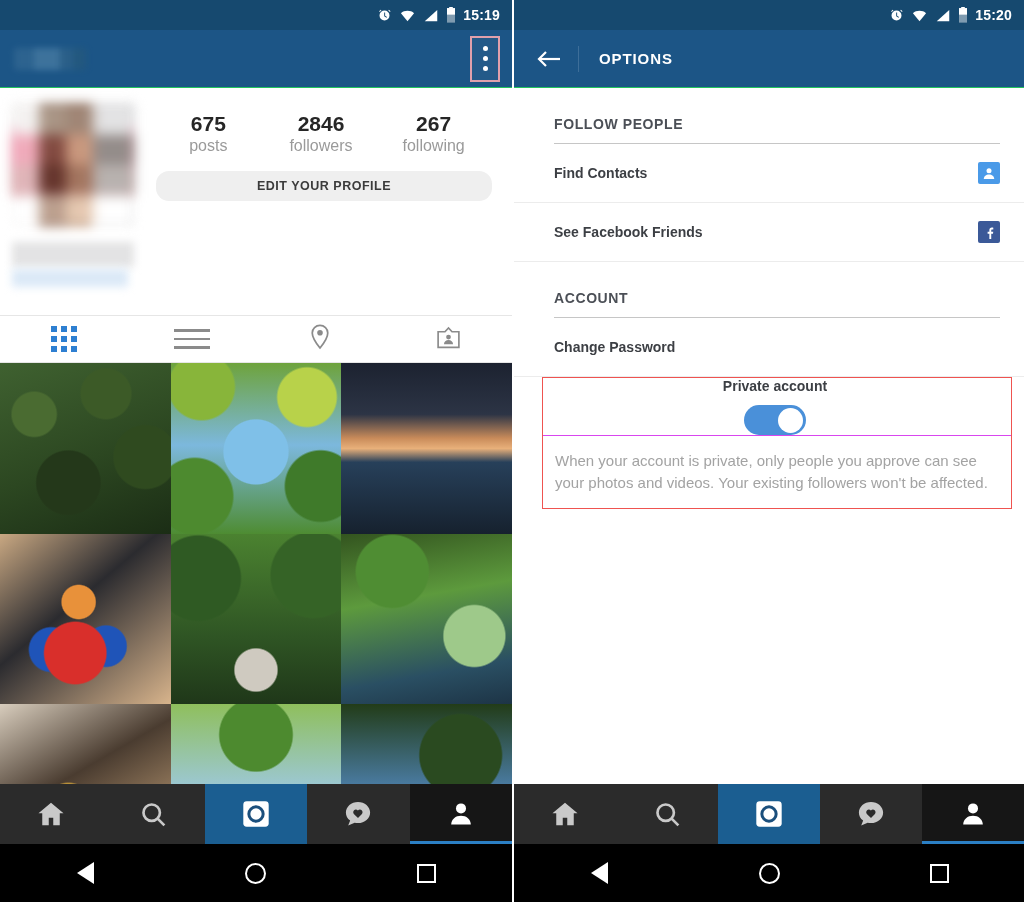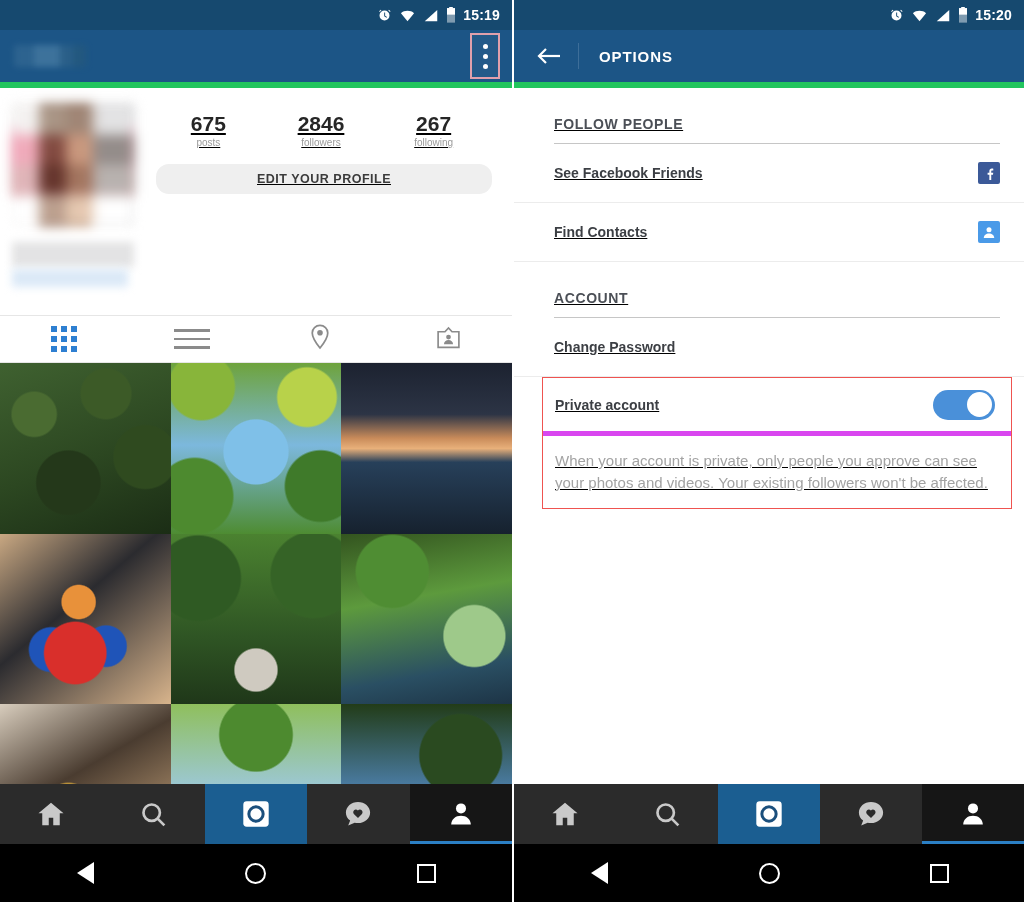--- a/index.html
+++ b/index.html
@@ -19,21 +19,21 @@
     display: flex; align-items: center; justify-content: flex-end;
     padding-right: 12px; gap: 7px;
   }
   .statusbar .sicon { display: flex; align-items: center; }
   .clock { color: #fff; font-size: 14px; font-weight: 700; letter-spacing: .2px; }
 
   
   .appbar {
     height: 58px; flex: 0 0 58px; background: #1c5586;
     display: flex; align-items: center; position: relative;
-    border-bottom: 6px solid #22c55e;
+    border-bottom: 1px solid #22c55e;
   }
   .appbar-left { width: 512px; padding: 0 14px; display: flex; align-items: center; }
   .blur-username {
     width: 72px; height: 22px; border-radius: 2px;
     background:
       linear-gradient(90deg,#2e6490 0 28%,#3f749d 28% 64%,#2b6089 64% 82%,#23587f 82% 100%);
     filter: blur(3px); opacity: .95;
   }
   .overflow-wrap {
     position: absolute; right: 12px; top: 50%; transform: translateY(-50%);
@@ -43,21 +43,21 @@
   }
   .dot3 { width: 5px; height: 5px; border-radius: 50%; background: #fff; }
 
   .appbar-r { padding: 0 0 0 18px; display: flex; align-items: center; gap: 0; }
   .backarrow { width: 34px; height: 34px; display: flex; align-items: center;
                justify-content: center; }
   .appbar-sep { width: 1px; height: 26px; background: #3d6e99; margin: 0 20px 0 12px; }
   .appbar-title { color: #fff; font-size: 15px; font-weight: 700; letter-spacing: .9px; }
 
   
-  .content { flex: 1 1 auto; overflow: hidden; position: relative; text-decoration: underline; }
+  .content { flex: 1 1 auto; overflow: hidden; position: relative; }
   .profile-top { display: flex; padding: 16px 12px 0 12px; }
   .avatar {
     width: 122px; height: 122px; flex: 0 0 122px; border-radius: 2px;
     background:
       linear-gradient(180deg, transparent 0 16%, #e8a0b4 16% 56%, #d8a9ad 56% 78%, transparent 78% 100%),
       linear-gradient(90deg,#f3f1f0 0 22%,#a08a80 22% 44%,#8d7264 44% 64%,#d9d9da 64% 100%);
     background-blend-mode: normal;
     filter: blur(5px); opacity: .95;
   }
   .avatar-inner {
@@ -68,21 +68,21 @@
       linear-gradient(90deg,#dfb2b6 0 22%,#5d2a21 22% 44%,#9f6e57 44% 66%,#b5aeab 66% 100%),
       linear-gradient(90deg,#ffffff 0 22%,#b89a88 22% 44%,#e5c6ad 44% 66%,#ffffff 66% 100%);
     background-size: 100% 25%, 100% 25%, 100% 25%, 100% 25%;
     background-position: 0 0, 0 33%, 0 66%, 0 100%;
     background-repeat: no-repeat;
   }
   .stats-col { flex: 1 1 auto; padding-left: 8px; }
   .stats-row { display: flex; justify-content: space-around; padding: 8px 10px 0 10px; }
   .stat { text-align: center; min-width: 84px; }
   .stat-num { font-size: 21px; font-weight: 700; color: #262626; line-height: 1.15; }
-  .stat-lbl { font-size: 10px; color: #9a9a9a; margin-top: 1px; }
+  .stat-lbl { font-size: 16px; color: #9a9a9a; margin-top: 1px; }
   .edit-btn {
     margin: 16px 8px 0 14px; height: 30px; background: #efefef;
     display: flex; align-items: center; justify-content: center;
     font-size: 12.5px; font-weight: 700; color: #3b3b3b; letter-spacing: .5px;
     border-radius: 13px; cursor: pointer;
   }
   .bio-blur { margin: 16px 0 0 12px; width: 122px; }
   .bio-line1 { width: 122px; height: 25px; background: #e3e3e4; filter: blur(4px); }
   .bio-line2 { width: 116px; height: 18px; background: #dbe9f7; filter: blur(4px); margin-top: 2px; }
 
@@ -159,21 +159,21 @@
   .opt-row:last-child { border-bottom: 1px solid #ececec; }
   .opt-label { font-size: 14px; font-weight: 700; color: #3c3f44; }
   .sq-icon { width: 22px; height: 22px; border-radius: 2px;
              display: flex; align-items: center; justify-content: center; }
   .fb { background: #3b5998; }
   .contact { background: #4a9ae8; }
 
   .private-box { border: 1.5px solid #ef5350; margin: 0 12px 0 28px; }
   .private-row {
     height: 58px; display: flex; align-items: center; justify-content: space-between;
-    padding: 0 16px 0 12px; border-bottom: 5px solid #d946ef;
+    padding: 0 16px 0 12px; border-bottom: 1px solid #d946ef; flex-direction: column;
   }
   .toggle { width: 62px; height: 30px; border-radius: 16px; background: #4a90d9;
             position: relative; cursor: pointer; }
   .toggle .knob { position: absolute; top: 2.5px; right: 3px; width: 25px; height: 25px;
                   border-radius: 50%; background: #fff; }
   .private-desc { font-size: 15px; color: #a3a3a3; line-height: 1.45;
                   padding: 14px 10px 14px 12px; }
 
   
   .bottomnav { height: 60px; flex: 0 0 60px; display: flex; background: #2b2b2b; }
@@ -426,38 +426,38 @@
         <span class="appbar-title">OPTIONS</span>
       </div>
     </div>
 
     <div class="content options">
 
       <div class="sect-title">FOLLOW PEOPLE</div>
       <div class="sect-rule"></div>
 
       <div class="opt-row">
-        <span class="opt-label">See Facebook Friends</span>
-        <span class="sq-icon fb">
-          <svg width="13" height="13" viewBox="0 0 12 12" fill="#fff">
-            <path d="M7.6 12V7.2h1.6l.25-1.9H7.6V4.1c0-.55.15-.92.94-.92H9.5V1.5c-.17-.02-.72-.07-1.36-.07-1.35 0-2.28.83-2.28 2.35v1.54H4.25v1.9h1.61V12h1.74z"></path>
-          </svg>
-        </span>
-      </div>
-
-      <div class="opt-row">
         <span class="opt-label">Find Contacts</span>
         <span class="sq-icon contact">
           <svg width="14" height="14" viewBox="0 0 14 14" fill="#fff">
             <circle cx="7" cy="4.8" r="2.5"></circle>
             <path d="M1.8 13c0-2.9 2.3-4.6 5.2-4.6s5.2 1.7 5.2 4.6H1.8z"></path>
           </svg>
         </span>
       </div>
 
+      <div class="opt-row">
+        <span class="opt-label">See Facebook Friends</span>
+        <span class="sq-icon fb">
+          <svg width="13" height="13" viewBox="0 0 12 12" fill="#fff">
+            <path d="M7.6 12V7.2h1.6l.25-1.9H7.6V4.1c0-.55.15-.92.94-.92H9.5V1.5c-.17-.02-.72-.07-1.36-.07-1.35 0-2.28.83-2.28 2.35v1.54H4.25v1.9h1.61V12h1.74z"></path>
+          </svg>
+        </span>
+      </div>
+
 
       <div class="sect-title">ACCOUNT</div>
       <div class="sect-rule"></div>
 
       <div class="opt-row">
         <span class="opt-label">Change Password</span>
       </div>
 
       <div class="private-box">
         <div class="private-row">

